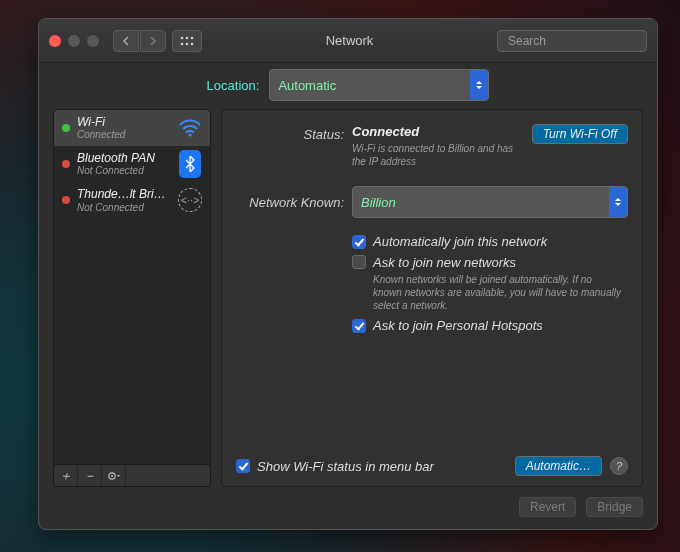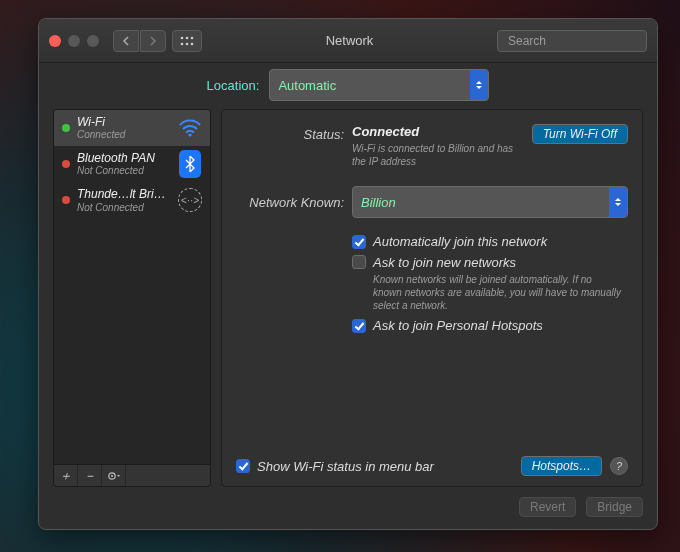--- a/index.html
+++ b/index.html
@@ -218,21 +218,21 @@
         </div>
       </div>
         </div>
 
       <div class="footer-row">
         <div class="checkline" style="margin:0">
           <div class="cbx checked"></div>
           <span>Show Wi-Fi status in menu bar</span>
         </div>
         <div style="flex:1"></div>
-        <div class="btn">Hotspots…</div>
+        <div class="btn">Automatic…</div>
         <div class="help">?</div>
       </div>
     </div>
   </div>
 
   <div class="bottom-buttons">
     <div class="btn disabled">Revert</div>
     <div class="btn disabled">Bridge</div>
   </div>
 

